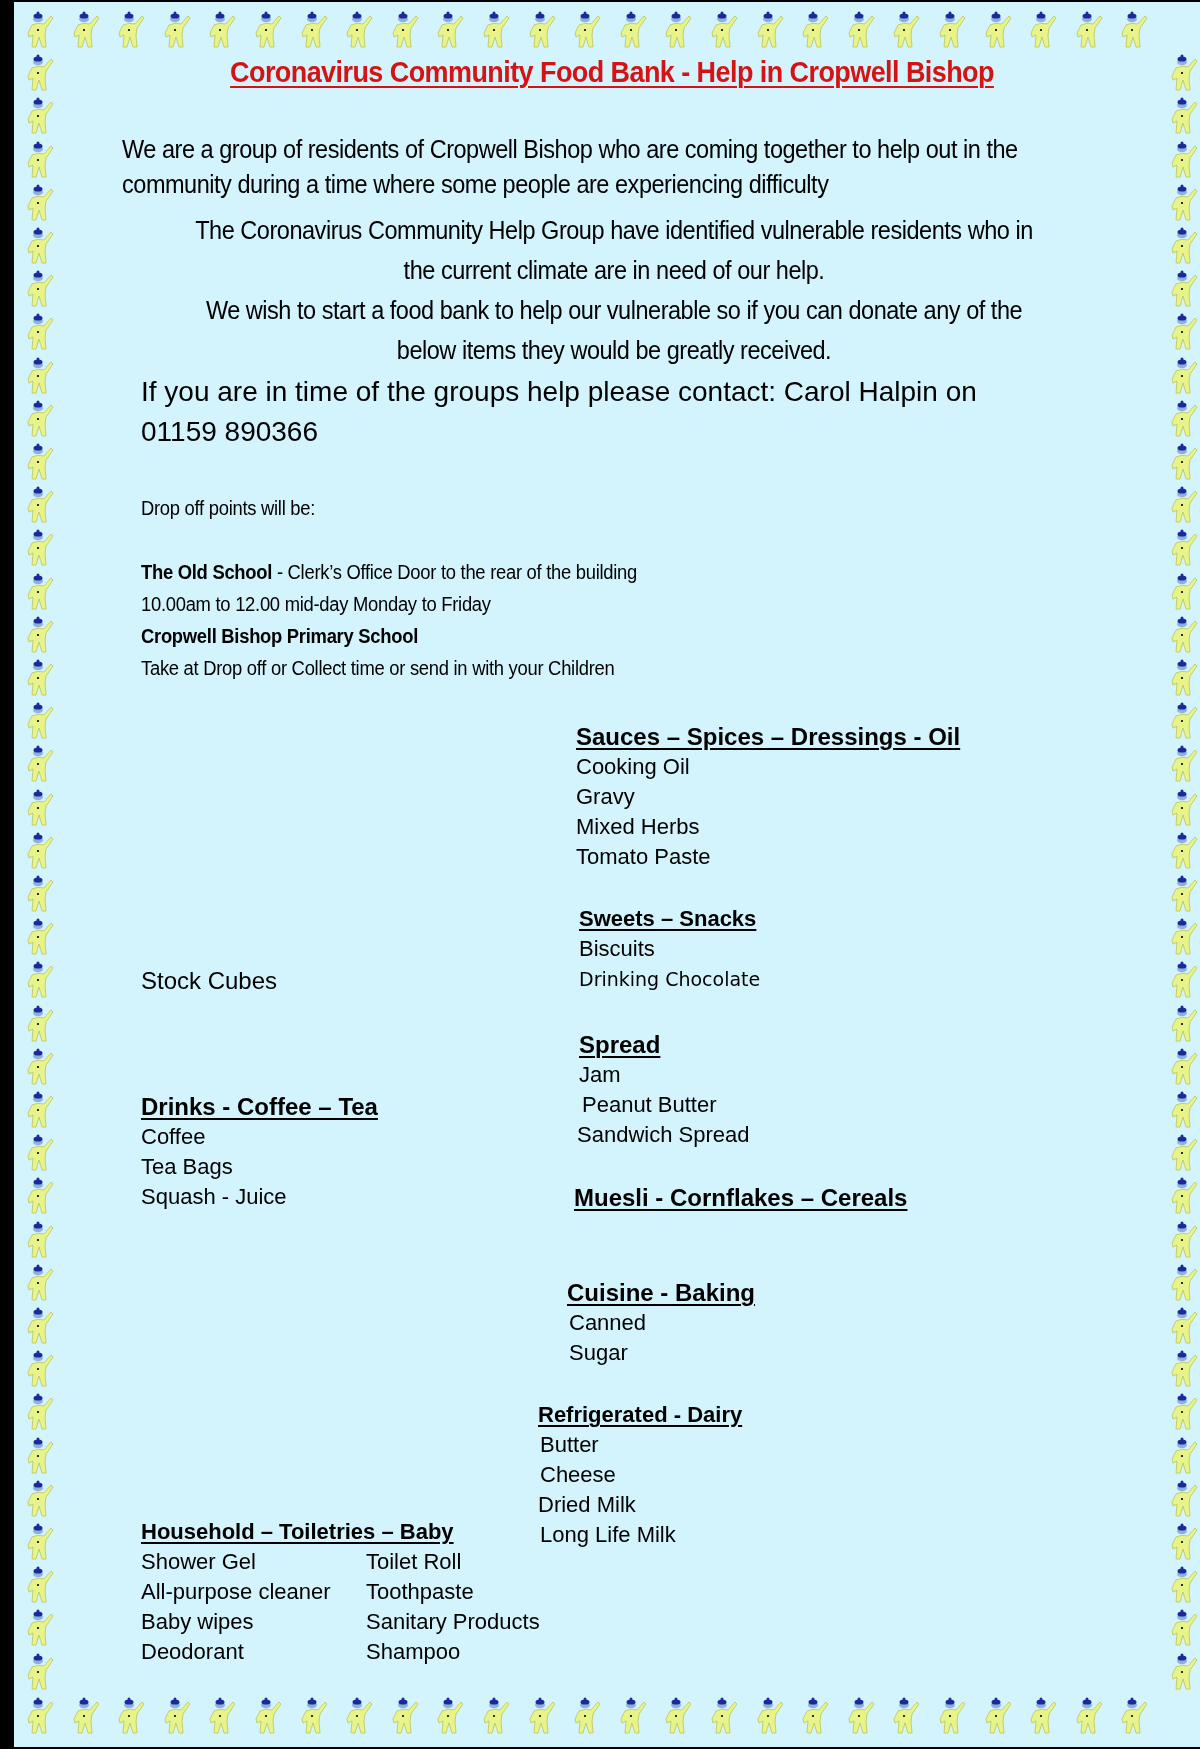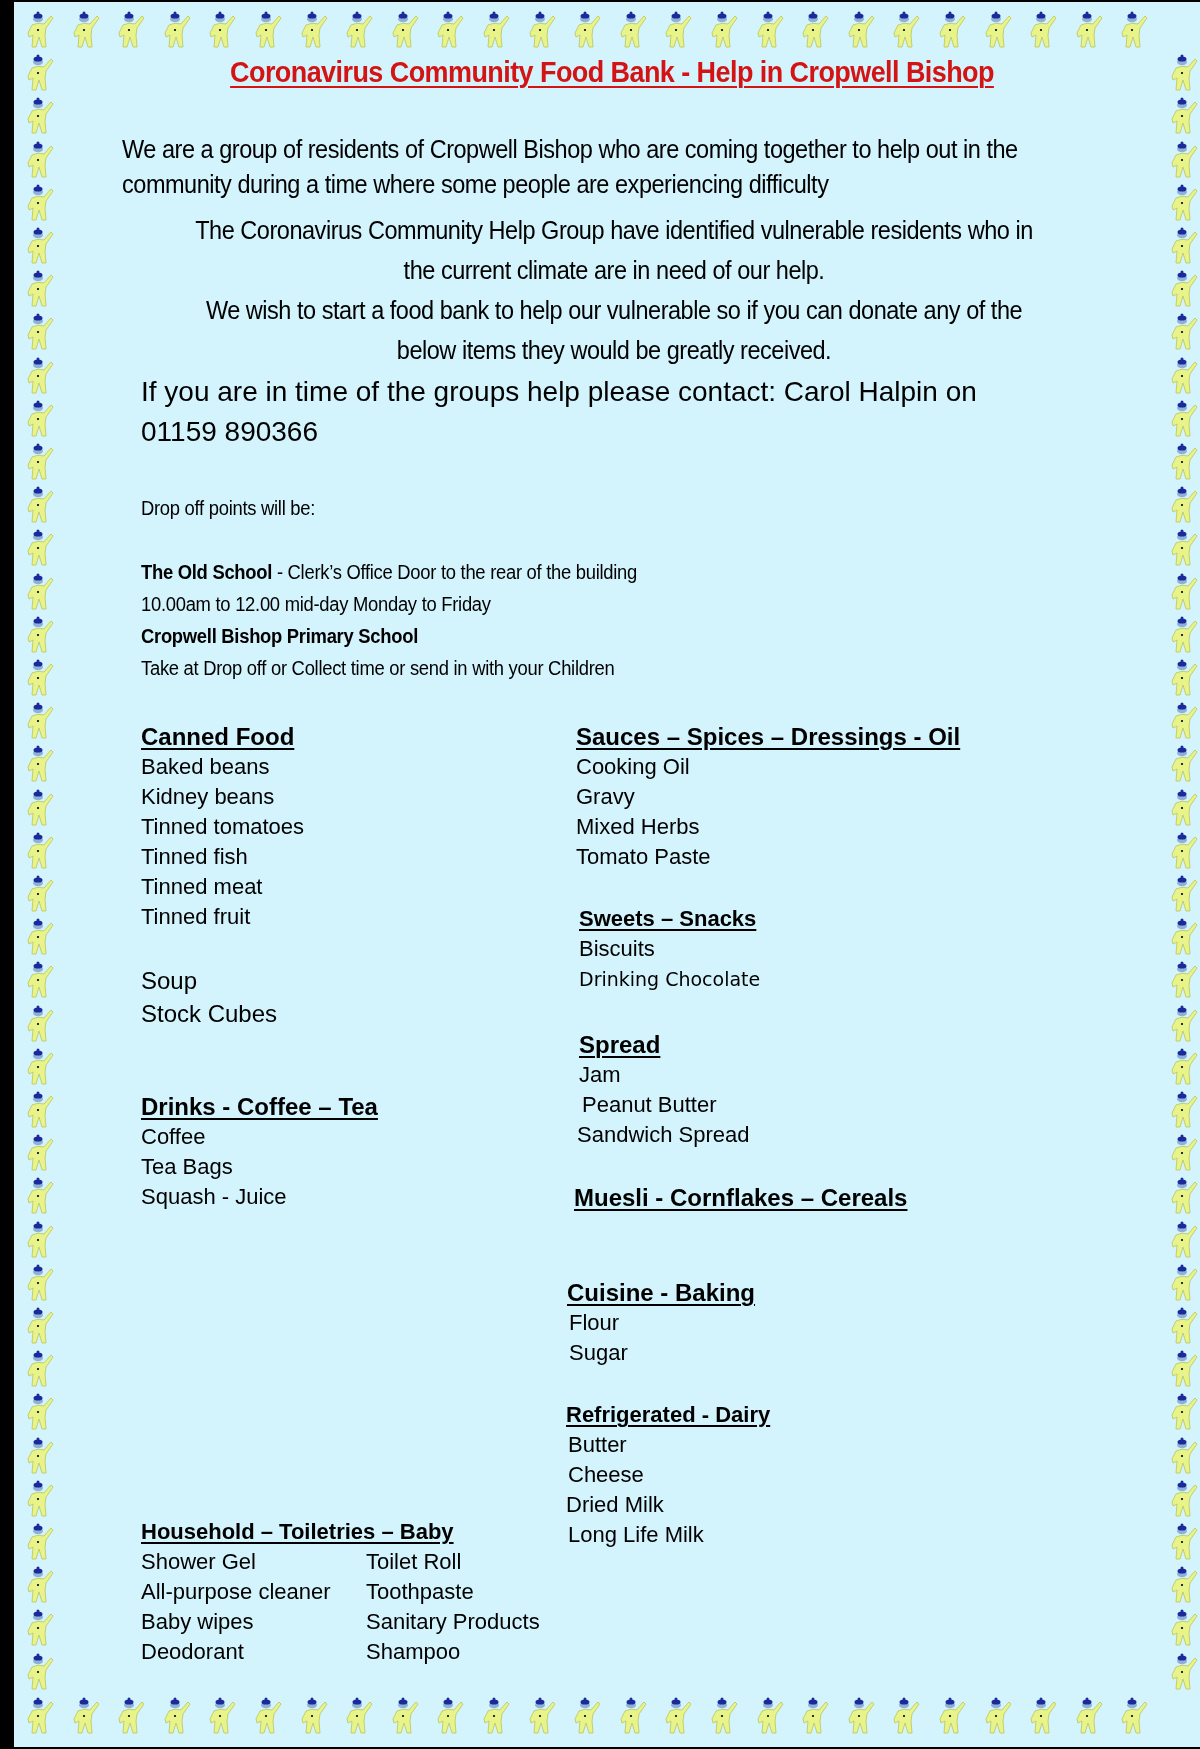--- a/index.html
+++ b/index.html
@@ -934,32 +934,22 @@
 
     <div class="drop">
       <div>Drop off points will be:</div>
       <div style="height:32px"></div>
       <div><span class="b">The Old School</span><span> - Clerk’s Office Door to the rear of the building</span></div>
       <div>10.00am to 12.00 mid-day Monday to Friday</div>
       <div class="b">Cropwell Bishop Primary School</div>
       <div>Take at Drop off or Collect time or send in with your Children</div>
     </div>
 
-    <div class="cat" style="left:127px; top:720px">
-      <h3>Canned Food</h3>
-      <span class="it">Baked beans</span>
-      <span class="it">Kidney beans</span>
-      <span class="it">Tinned tomatoes</span>
-      <span class="it">Tinned fish</span>
-      <span class="it">Tinned meat</span>
-      <span class="it">Tinned fruit</span>
-    </div>
 
     <div class="cat big" style="left:127px; top:962px">
-      <span class="it" style="font-size:24px">Soup</span>
       <span class="it" style="font-size:24px">Stock Cubes</span>
     </div>
 
     <div class="cat" style="left:127px; top:1090px">
       <h3>Drinks - Coffee – Tea</h3>
       <span class="it">Coffee</span>
       <span class="it">Tea Bags</span>
       <span class="it">Squash - Juice</span>
     </div>
 
@@ -998,25 +988,25 @@
       <span class="it" style="padding-left:3px">Peanut Butter</span>
       <span class="it" style="margin-left:-2px">Sandwich Spread</span>
     </div>
 
     <div class="cat" style="left:560px; top:1181px">
       <h3>Muesli - Cornflakes – Cereals</h3>
     </div>
 
     <div class="cat" style="left:553px; top:1276px">
       <h3>Cuisine - Baking</h3>
-      <span class="it" style="padding-left:2px">Flour</span>
+      <span class="it" style="padding-left:2px">Canned</span>
       <span class="it" style="padding-left:2px">Sugar</span>
     </div>
 
-    <div class="cat" style="left:552px; top:1398px">
+    <div class="cat" style="left:524px; top:1398px">
       <h3 style="font-size:22px">Refrigerated - Dairy</h3>
       <span class="it" style="padding-left:2px">Butter</span>
       <span class="it" style="padding-left:2px">Cheese</span>
       <span class="it">Dried Milk</span>
       <span class="it" style="padding-left:2px">Long Life Milk</span>
     </div>
   </div>
 </div>
 
 </body></html>

